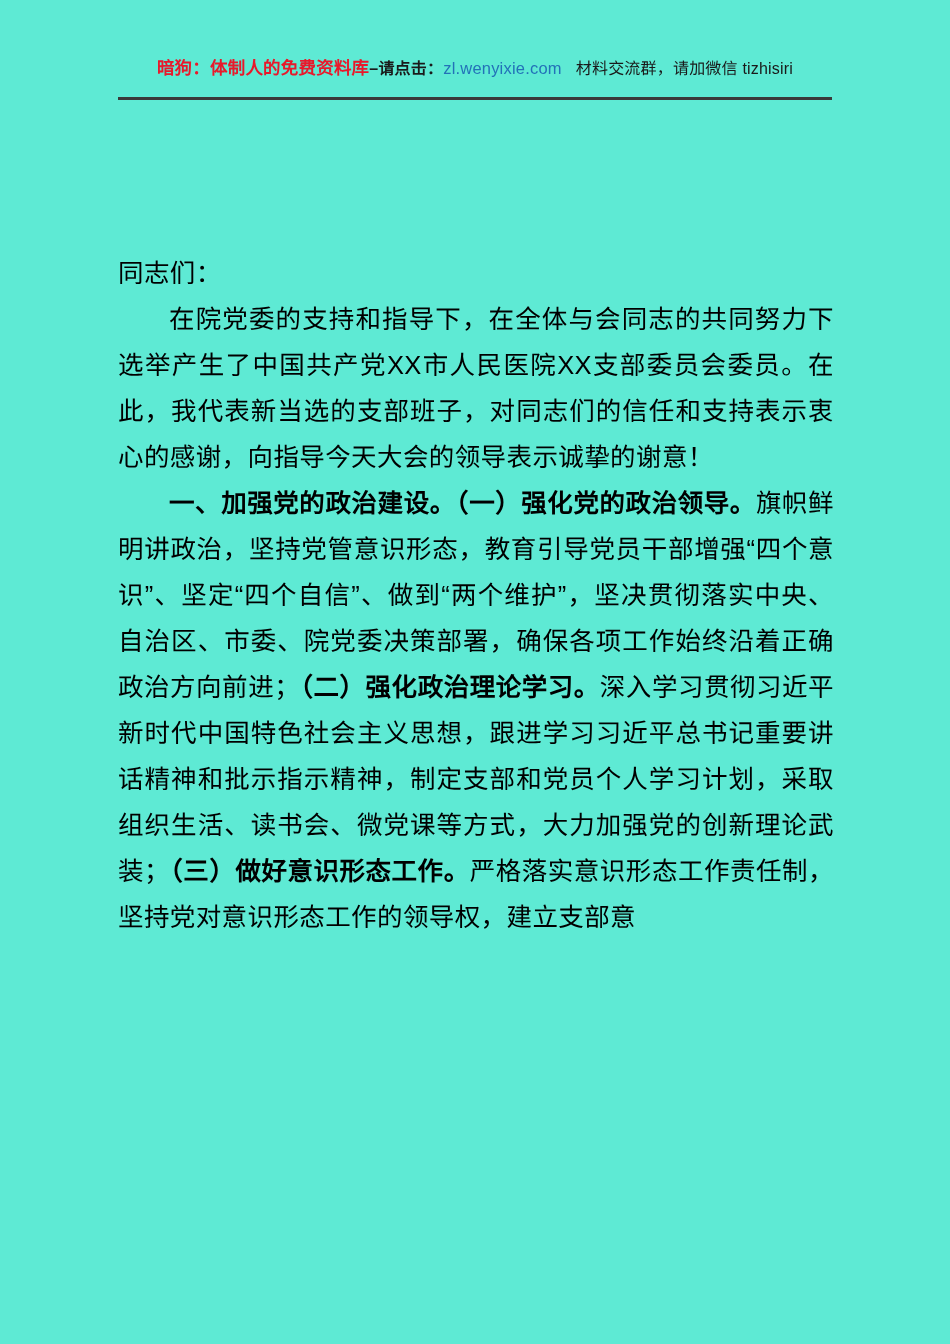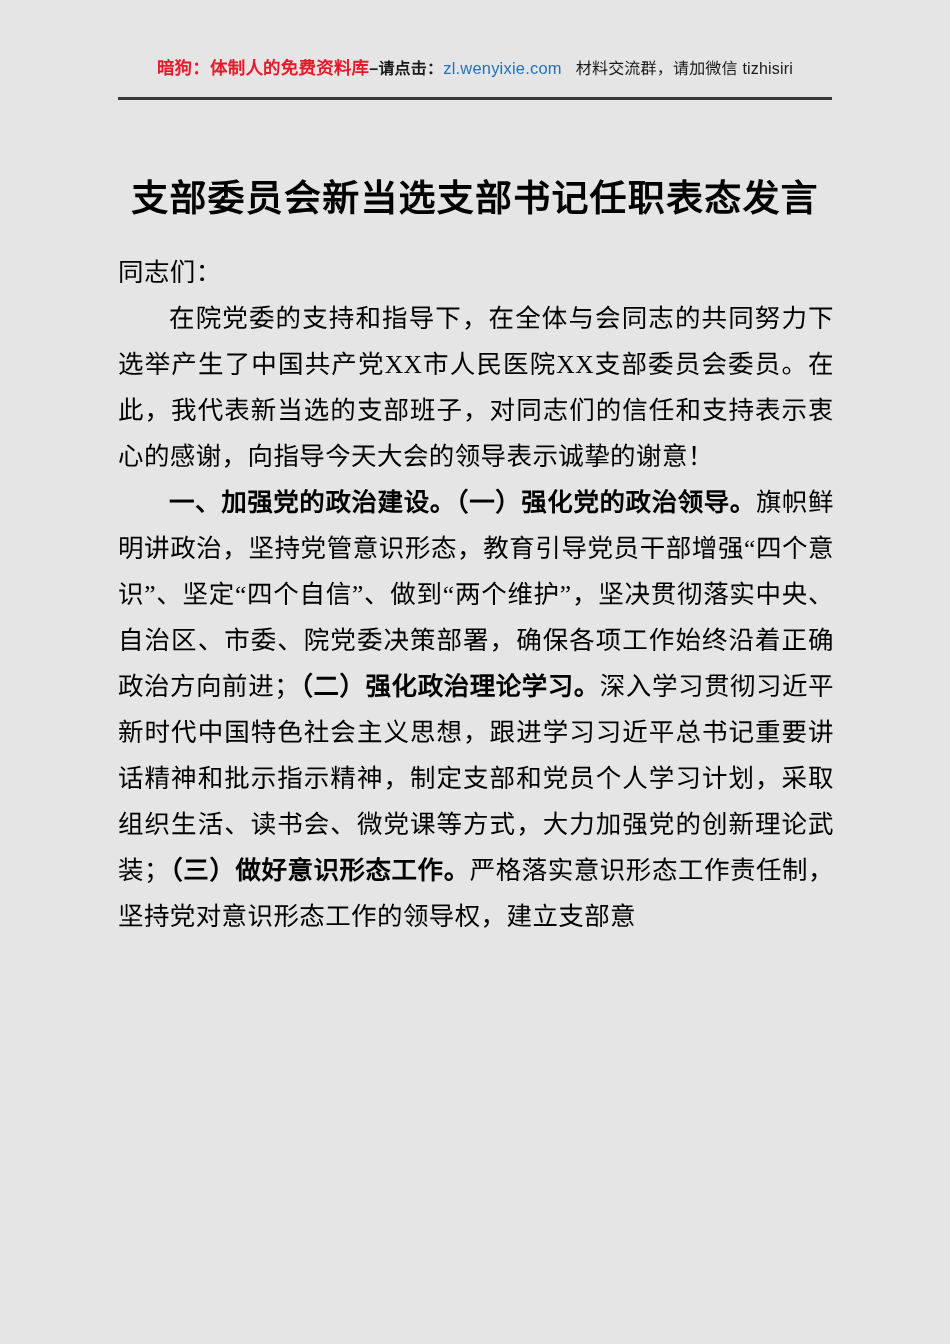--- a/index.html
+++ b/index.html
@@ -12,21 +12,21 @@
   body {
     font-family: "Liberation Serif", "DejaVu Serif", serif;
     color: #000000;
   }
 
   #page {
     position: relative;
     width: 950px;
     height: 1344px;
     margin: 0 auto;
-    background: #e5e5e5;
+    background: #5eead4;
     overflow: hidden;
     box-sizing: border-box;
   }
 
   
   .promo-header {
     position: absolute;
     left: 118px;
     top: 58px;
     width: 714px;
@@ -96,21 +96,21 @@
   
   .doc-body {
     position: absolute;
     left: 118px;
     top: 250px;
     width: 716px;
   }
 
   .para {
     margin: 0;
-    font-family: Liberation Serif, serif;
+    font-family: Liberation Sans, sans-serif;
     font-size: 25.5px;
     line-height: 46px;
     text-align: justify;
     text-justify: inter-ideograph;
     letter-spacing: 0.4px;
     color: #000000;
     word-break: break-all;
   }
 
   .para.salutation {
@@ -142,21 +142,20 @@
 </head>
 <body>
 
 <div id="page">
 
   <div class="promo-header">
     <span class="promo-line"><span class="promo-brand">暗狗：体制人的免费资料库</span><span class="promo-click">–请点击：</span><span class="promo-url">zl.wenyixie.com</span><span class="promo-tail">材料交流群，请加微信 tizhisiri</span></span>
   </div>
   <div class="promo-rule"></div>
 
-  <h1 class="doc-title">支部委员会新当选支部书记任职表态发言</h1>
 
   <div class="doc-body">
 
     <p class="para salutation">同志们：</p>
 
     <p class="para indent">在院党委的支持和指导下，在全体与会同志的共同努力下选举产生了中国共产党XX市人民医院XX支部委员会委员。在此，我代表新当选的支部班子，对同志们的信任和支持表示衷心的感谢，向指导今天大会的领导表示诚挚的谢意！</p>
 
 
     <p class="para indent"><span class="bold-seg">一、加强党的政治建设。</span><span class="bold-seg">（一）强化党的政治领导。</span><span>旗帜鲜明讲政治，坚持党管意识形态，教育引导党员干部增强“四个意识”、坚定“四个自信”、做到“两个维护”，坚决贯彻落实中央、自治区、市委、院党委决策部署，确保各项工作始终沿着正确政治方向前进；</span><span class="bold-seg">（二）强化政治理论学习。</span><span>深入学习贯彻习近平新时代中国特色社会主义思想，跟进学习习近平总书记重要讲话精神和批示指示精神，制定支部和党员个人学习计划，采取组织生活、读书会、微党课等方式，大力加强党的创新理论武装；</span><span class="bold-seg">（三）做好意识形态工作。</span><span>严格落实意识形态工作责任制，坚持党对意识形态工作的领导权，建立支部意</span></p>
 

